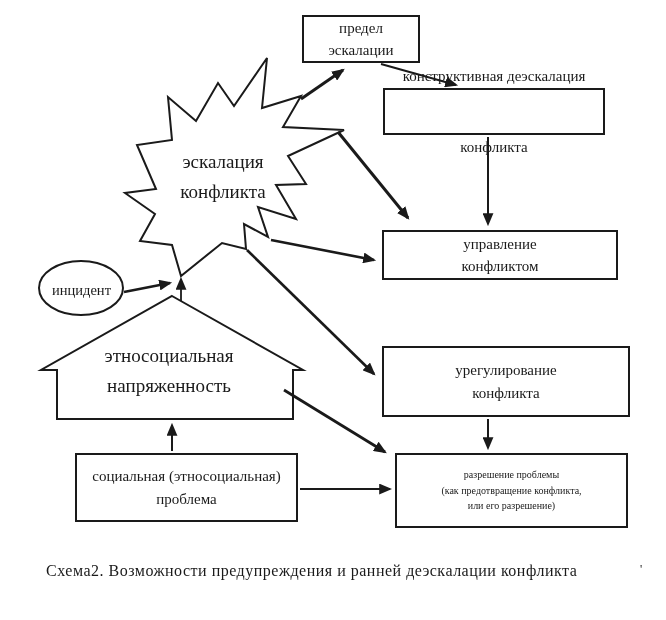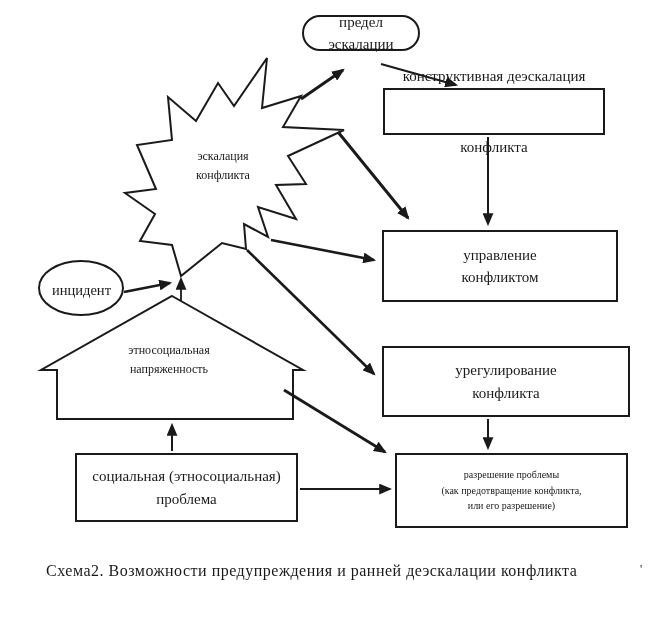--- a/index.html
+++ b/index.html
@@ -29,29 +29,29 @@
     justify-content: center;
     text-align: center;
     font-size: 15px;
     line-height: 1.5;
     z-index: 2;
   }
   .box .ln { display: block; white-space: nowrap; }
   .shape-label {
     position: absolute;
     text-align: center;
-    font-size: 12px;
+    font-size: 19px;
     line-height: 1.6;
     z-index: 3;
   }
   .shape-label .ln { display: block; white-space: nowrap; }
 
-  .node-limit        { left: 302px; top: 15px;  width: 118px; height: 36px; border-radius: 18px; }
+  .node-limit        { left: 302px; top: 15px;  width: 118px; height: 48px; }
   .node-deescalation { left: 383px; top: 88px;  width: 222px; height: 47px; gap: 48px; }
-  .node-management   { left: 382px; top: 230px; width: 236px; height: 72px; }
+  .node-management   { left: 382px; top: 230px; width: 236px; height: 50px; }
   .node-settlement   { left: 382px; top: 346px; width: 248px; height: 71px; }
   .node-resolution   { left: 395px; top: 453px; width: 233px; height: 75px; font-size: 10px; line-height: 1.55; }
   .node-problem      { left: 75px;  top: 453px; width: 223px; height: 69px; text-align: right; }
 
   .label-escalation  { left: 148px; top: 147px; width: 150px; }
   .label-tension     { left: 70px;  top: 341px; width: 198px; }
   .label-incident    { left: 39px;  top: 279px; width: 85px;  font-size: 14.5px; }
 
   .caption {
     position: absolute;

